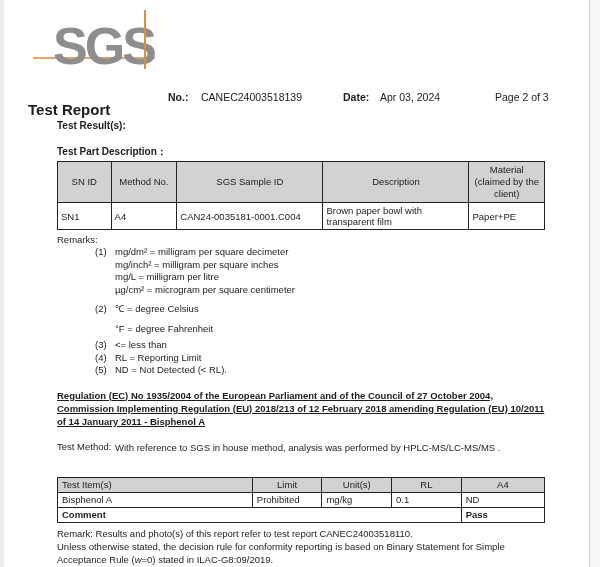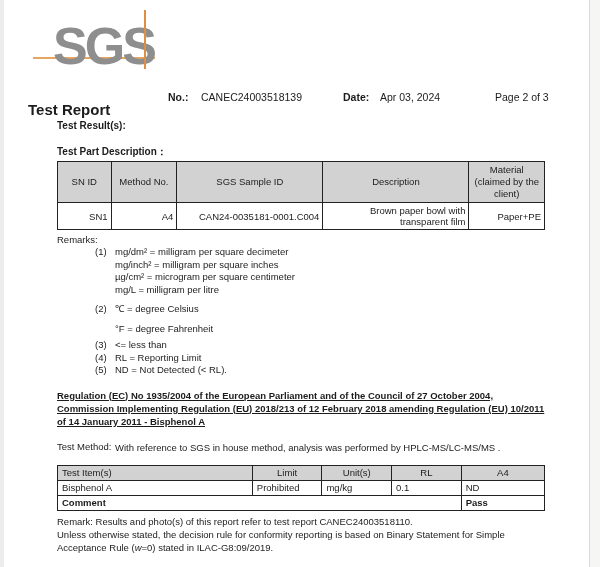--- a/index.html
+++ b/index.html
@@ -37,21 +37,21 @@
 
   
   .content { position:absolute; left:57px; top:120px; width:488px; font-size:9.5px; line-height:12px; }
   .sec-heading { font-weight:700; font-size:10px; }
   .h-results { margin-bottom:14px; }
   .h-partdesc { margin-bottom:3px; }
 
   table { border-collapse:collapse; width:100%; }
   th, td { border:1px solid #222; font-size:9.5px; font-weight:400; }
   .sample-table th { background:#d2d2d2; text-align:center; vertical-align:middle; padding:2px 3px; line-height:12px; }
-  .sample-table td { text-align:right; vertical-align:middle; padding:2px 3px; line-height:11px; height:26px; }
+  .sample-table td { text-align:left; vertical-align:middle; padding:2px 3px; line-height:11px; height:26px; }
   .sample-table .c0 { width:11%; } .sample-table .c1 { width:13.5%; }
   .sample-table .c2 { width:30%; } .sample-table .c3 { width:30%; }
   .sample-table .c4 { width:15.5%; }
   .sample-table thead tr { height:38px; }
 
   .remarks-label { margin-top:4px; }
   .remark-group { display:flex; }
   .remark-num { width:20px; margin-left:38px; flex:none; }
   .remark-lines { flex:1; }
   .remark-line { line-height:12.5px; }
@@ -60,21 +60,21 @@
 
   .regulation {
     margin-top:12px; font-weight:700; text-decoration:underline;
     line-height:13px; font-size:9.5px;
   }
 
   .test-method { margin-top:13px; display:flex; }
   .test-method .tm-label { width:58px; flex:none; }
   .test-method .tm-value { width:422px; line-height:13px; }
 
-  .result-table { margin-top:11px; }
+  .result-table { margin-top:23px; }
   .result-table th { background:#d2d2d2; padding:1px 4px; height:14px; }
   .result-table td { padding:1px 4px; height:14px; }
   .result-table .left { text-align:left; }
   .result-table .ctr { }
   .result-table .r0 { width:40%; } .result-table .r1 { width:14.3%; }
   .result-table .r2 { width:14.3%; } .result-table .r3 { width:14.3%; }
   .result-table .r4 { width:17.1%; }
   .bold { font-weight:700; }
 
   .footer-remark { margin-top:4px; line-height:13px; }
@@ -129,22 +129,22 @@
       </tbody>
     </table>
 
     <div class="remarks-label">Remarks:</div>
 
     <div class="remark-group">
       <span class="remark-num">(1)</span>
       <span class="remark-lines">
         <div class="remark-line">mg/dm² = milligram per square decimeter</div>
         <div class="remark-line">mg/inch² = milligram per square inches</div>
+        <div class="remark-line">mg/L = milligram per litre</div>
         <div class="remark-line">µg/cm² = microgram per square centimeter</div>
-        <div class="remark-line">mg/L = milligram per litre</div>
       </span>
     </div>
 
     <div class="remark-group gap-md">
       <span class="remark-num">(2)</span>
       <span class="remark-lines">
         <div class="remark-line">℃ = degree Celsius</div>
         <div class="remark-line gap-md">°F = degree Fahrenheit</div>
       </span>
     </div>

